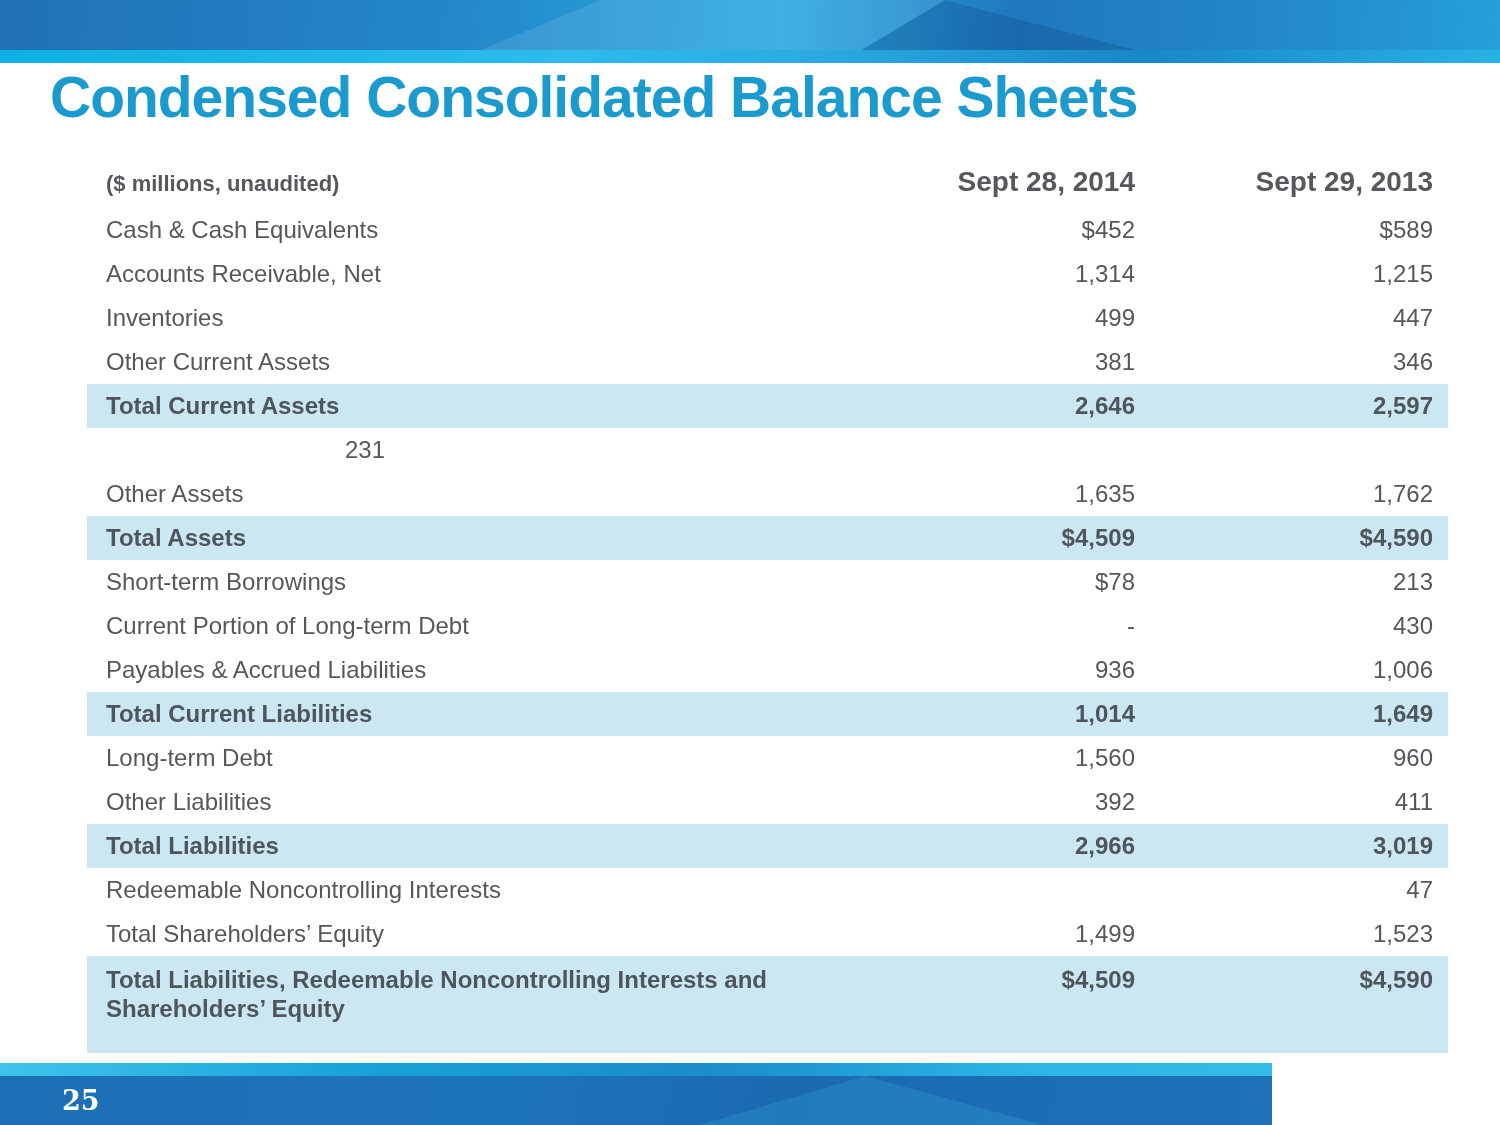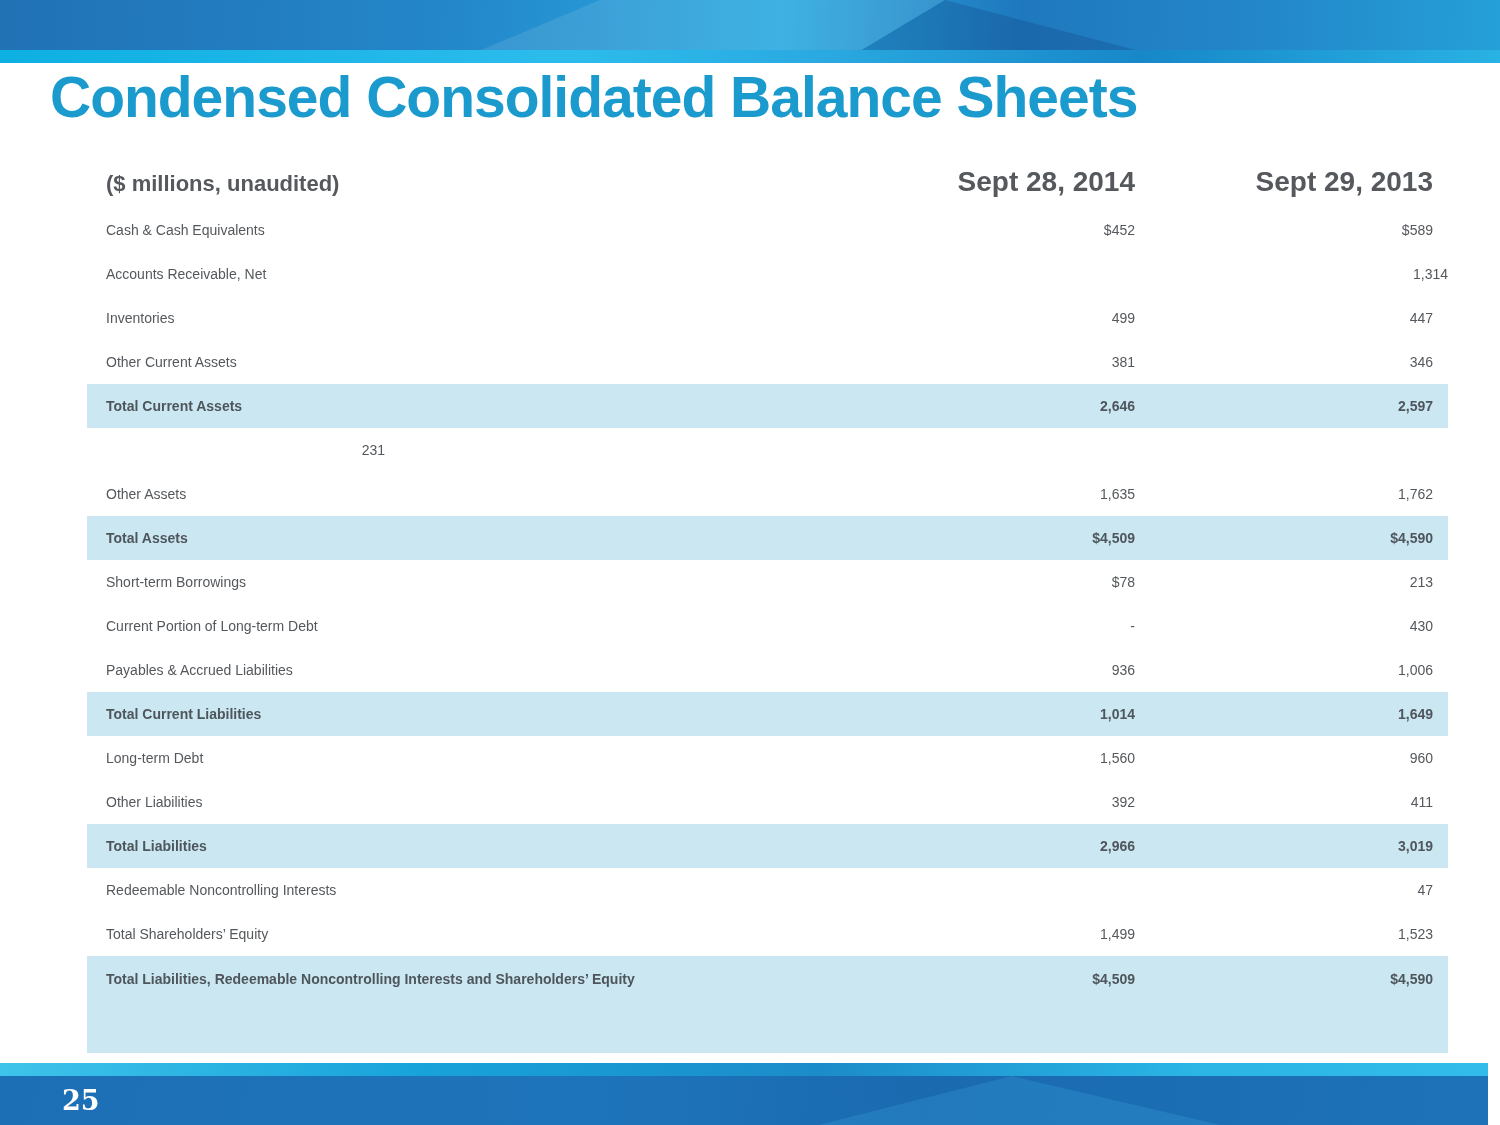--- a/index.html
+++ b/index.html
@@ -51,38 +51,38 @@
     font-size:22px; font-weight:bold; color:#55585c;
   }
   .thead .col-h {
     font-size:28px; font-weight:bold; color:#55585c; text-align:right;
   }
   .thead .col-h.c1 { width:300px; }
   .thead .col-h.c2 { width:313px; padding-right:15px; box-sizing:border-box; }
 
   .row {
     display:flex; align-items:center; height:44px;
-    font-size:14px; color:#54585c;
+    font-size:24px; color:#54585c;
   }
   .row .lbl { flex:1; padding-left:19px; }
   .row .v1  { width:300px; text-align:right; }
   .row .v2  { width:313px; text-align:right; padding-right:15px; box-sizing:border-box; }
   .row.hl {
     background:var(--highlight,#cbe7f2);
     font-weight:bold; color:#4e565c;
   }
   .row.tall {
     height:97px; align-items:flex-start; padding-top:9px; box-sizing:border-box;
     line-height:29px;
   }
   .row.tall .lbl { max-width:760px; }
 
   
   .bottom-banner {
-    position:absolute; left:0; bottom:0; width:1488px; height:62px;
+    position:absolute; left:0; bottom:0; width:1272px; height:62px;
   }
   .bottom-banner .strip {
     position:absolute; top:0; left:0; width:100%; height:13px;
     background:linear-gradient(90deg,#3ec3ea 0%, #18a3da 28%, #1b8cc9 55%, #2ab5e5 80%, #31bce9 100%);
   }
   .bottom-banner .band {
     position:absolute; top:13px; left:0; width:100%; height:49px;
     background:linear-gradient(96deg,#1d6fb5 0%, #1e74ba 40%, #1a6ab0 62%, #1d72b8 100%);
     overflow:hidden;
   }
@@ -116,20 +116,21 @@
   </div>
   <div id="rows-container">
       <div class="row">
     <div class="lbl">Cash &amp; Cash Equivalents</div>
     <div class="v1">$452</div>
     <div class="v2">$589</div>
   </div>
       <div class="row">
     <div class="lbl">Accounts Receivable, Net</div>
     <div class="v1">1,314</div>
+    <div class="v2">1,215</div>
   </div>
       <div class="row">
     <div class="lbl">Inventories</div>
     <div class="v1">499</div>
     <div class="v2">447</div>
   </div>
       <div class="row">
     <div class="lbl">Other Current Assets</div>
     <div class="v1">381</div>
     <div class="v2">346</div>

